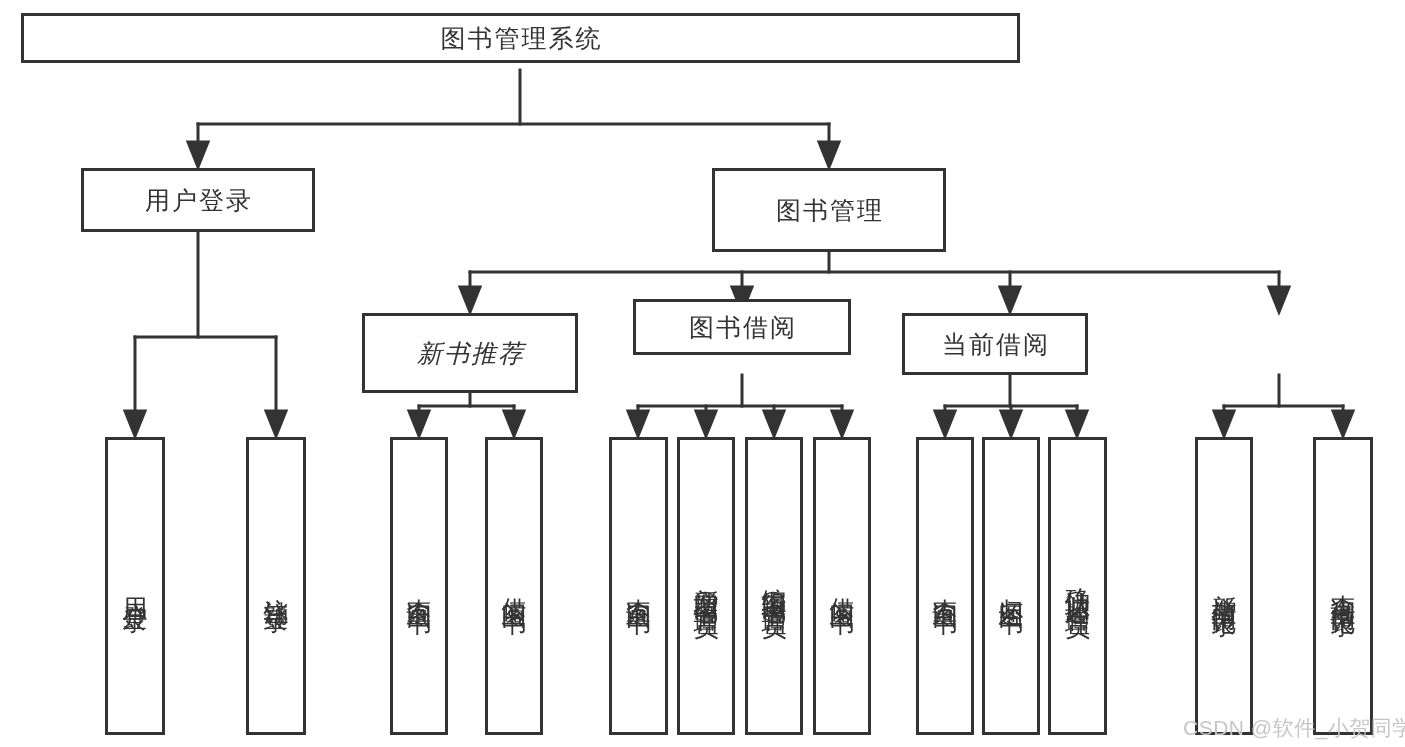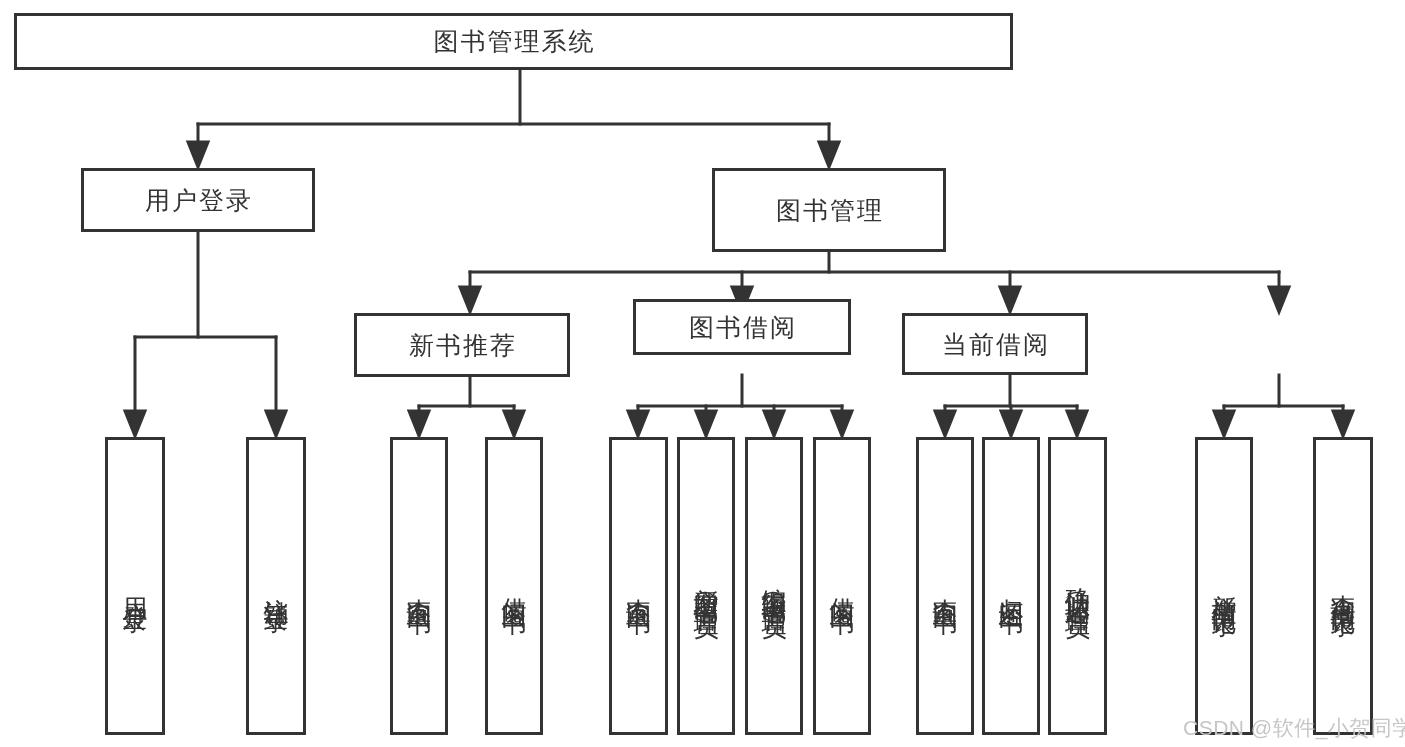--- a/index.html
+++ b/index.html
@@ -112,26 +112,26 @@
     <polygon points="1067,411 1087,411 1077,436"></polygon>
 
     <line x1="1279" y1="375" x2="1279" y2="406"></line>
     <line x1="1224" y1="406" x2="1343" y2="406"></line>
     <line x1="1224" y1="406" x2="1224" y2="413"></line>
     <polygon points="1214,411 1234,411 1224,436"></polygon>
     <line x1="1343" y1="406" x2="1343" y2="413"></line>
     <polygon points="1333,411 1353,411 1343,436"></polygon>
   </svg>
 
-  <div class="box hbox" style="left:14px; top:13px; width:999px; height:57px;">图书管理系统</div>
+  <div class="box hbox" style="left:21px; top:13px; width:999px; height:50px;">图书管理系统</div>
 
   <div class="box hbox" style="left:81px; top:168px; width:234px; height:64px;">用户登录</div>
   <div class="box hbox" style="left:712px; top:168px; width:234px; height:84px;">图书管理</div>
 
-  <div class="box hbox" style="left:354px; top:313px; width:216px; height:64px;">新书推荐</div>
+  <div class="box hbox" style="left:362px; top:313px; width:216px; height:80px;font-style:italic;">新书推荐</div>
   <div class="box hbox" style="left:633px; top:299px; width:218px; height:56px;">图书借阅</div>
   <div class="box hbox" style="left:902px; top:313px; width:186px; height:62px;">当前借阅</div>
 
   <div class="box vbox" style="left:105px; top:437px; width:60px; height:298px;">用户登录</div>
   <div class="box vbox" style="left:246px; top:437px; width:60px; height:298px;">注销登录</div>
 
   <div class="box vbox" style="left:390px; top:437px; width:58px; height:298px;">查询图书</div>
   <div class="box vbox" style="left:485px; top:437px; width:58px; height:298px;">借阅图书</div>
 
   <div class="box vbox" style="left:609px; top:437px; width:59px; height:298px;">查询图书</div>

